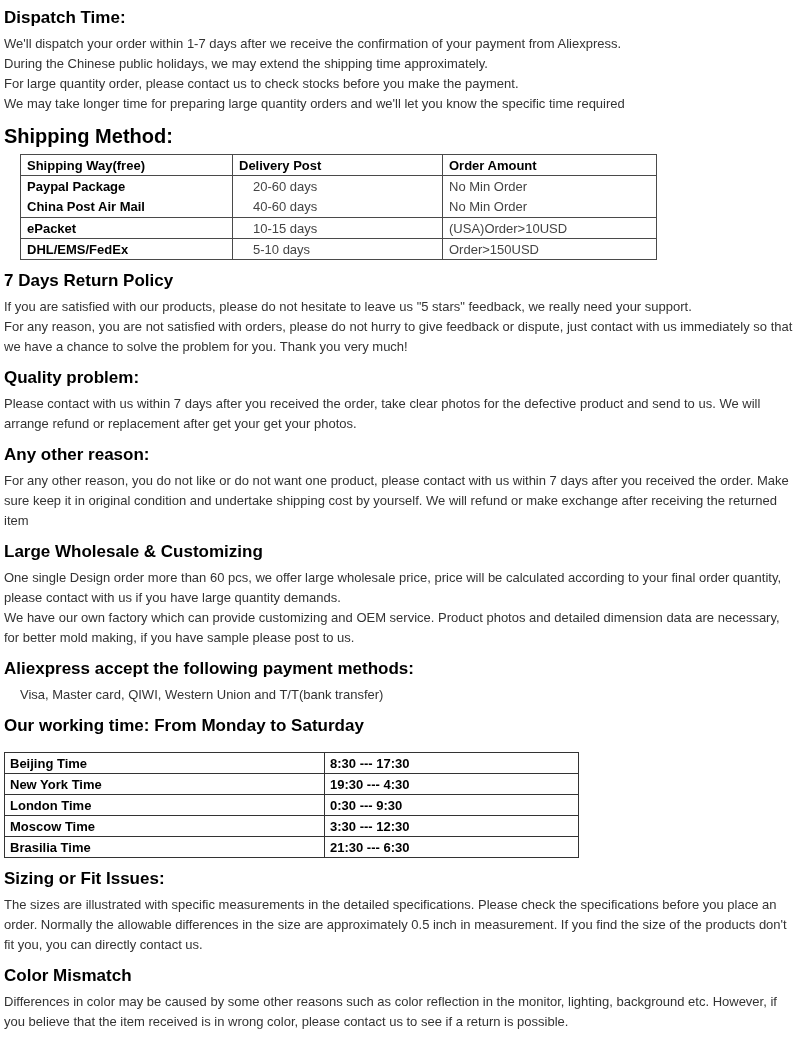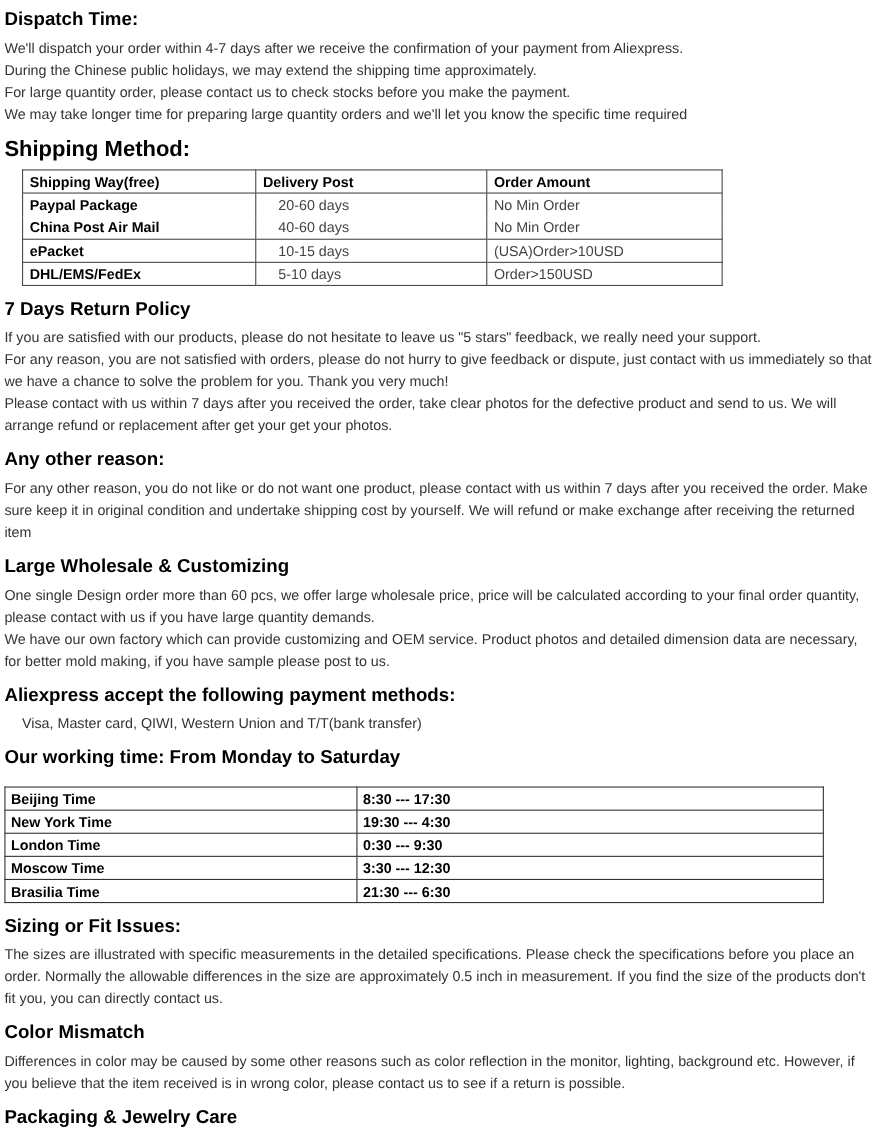--- a/index.html
+++ b/index.html
@@ -45,41 +45,41 @@
     white-space: nowrap;
   }
   .ship th { font-weight: bold; color: #000000; }
   .ship td.c1 { font-weight: bold; color: #000000; }
   .ship td.c2 { color: #444444; padding-left: 20px; }
   .ship td.c3 { color: #444444; }
   .ship tr.nb td { border-bottom: none; }
   .ship tr.nt td { border-top: none; }
 
   
-  .time { width: 745px; margin: 16px 0 8px 0; }
+  .time { width: 575px; margin: 16px 0 8px 0; }
   .time col.tw1 { width: 320px; }
   .time td {
     border: 1px solid #333333;
     font-size: 13px;
     font-weight: bold;
     color: #000000;
     height: 21px;
     padding: 1px 5px;
     vertical-align: middle;
     white-space: nowrap;
     overflow: hidden;
   }
 </style>
 </head>
 <body>
 
 <div class="page">
 
   <h2 class="h first">Dispatch Time:</h2>
-  <div class="para">We'll dispatch your order within 4-7 days after we receive the confirmation of your payment from Aliexpress.</div>
+  <div class="para">We'll dispatch your order within 1-7 days after we receive the confirmation of your payment from Aliexpress.</div>
   <div class="para">During the Chinese public holidays, we may extend the shipping time approximately.</div>
   <div class="para">For large quantity order, please contact us to check stocks before you make the payment.</div>
   <div class="para">We may take longer time for preparing large quantity orders and we'll let you know the specific time required</div>
 
   <h2 class="h big">Shipping Method:</h2>
   <table class="ship">
     <colgroup>
         <col class="sw1">
         <col class="sw2">
         <col>
@@ -112,20 +112,21 @@
         <td class="c2">5-10 days</td>
         <td class="c3">Order&gt;150USD</td>
       </tr>
     </tbody>
   </table>
 
   <h2 class="h">7 Days Return Policy</h2>
   <div class="para">If you are satisfied with our products, please do not hesitate to leave us "5 stars"  feedback, we really need your support.</div>
   <div class="para">For any reason, you are not satisfied with orders, please do not hurry to give feedback or dispute, just contact with us immediately so that we have a chance to solve the problem for you. Thank you very much!</div>
 
+  <h2 class="h">Quality problem:</h2>
   <div class="para">Please contact with us within 7 days after you received the order, take clear photos for the defective product and send to us. We will arrange refund or replacement after get your get your photos.</div>
 
   <h2 class="h">Any other reason:</h2>
   <div class="para">For any other reason, you do not like or do not want one product, please contact with us within 7 days after you received the order. Make sure keep it in original condition and undertake shipping cost by yourself. We will refund or make exchange after receiving the returned item</div>
 
   <h2 class="h">Large Wholesale &amp; Customizing</h2>
   <div class="para">One single Design order more than 60 pcs, we offer large wholesale price, price will be calculated according to your final order quantity, please contact with us if you have large quantity demands.</div>
   <div class="para">We have our own factory which can provide customizing and OEM service. Product photos and detailed dimension data are necessary, for better mold making, if you have sample please post to us.</div>
 
   <h2 class="h">Aliexpress accept the following payment methods:</h2>

